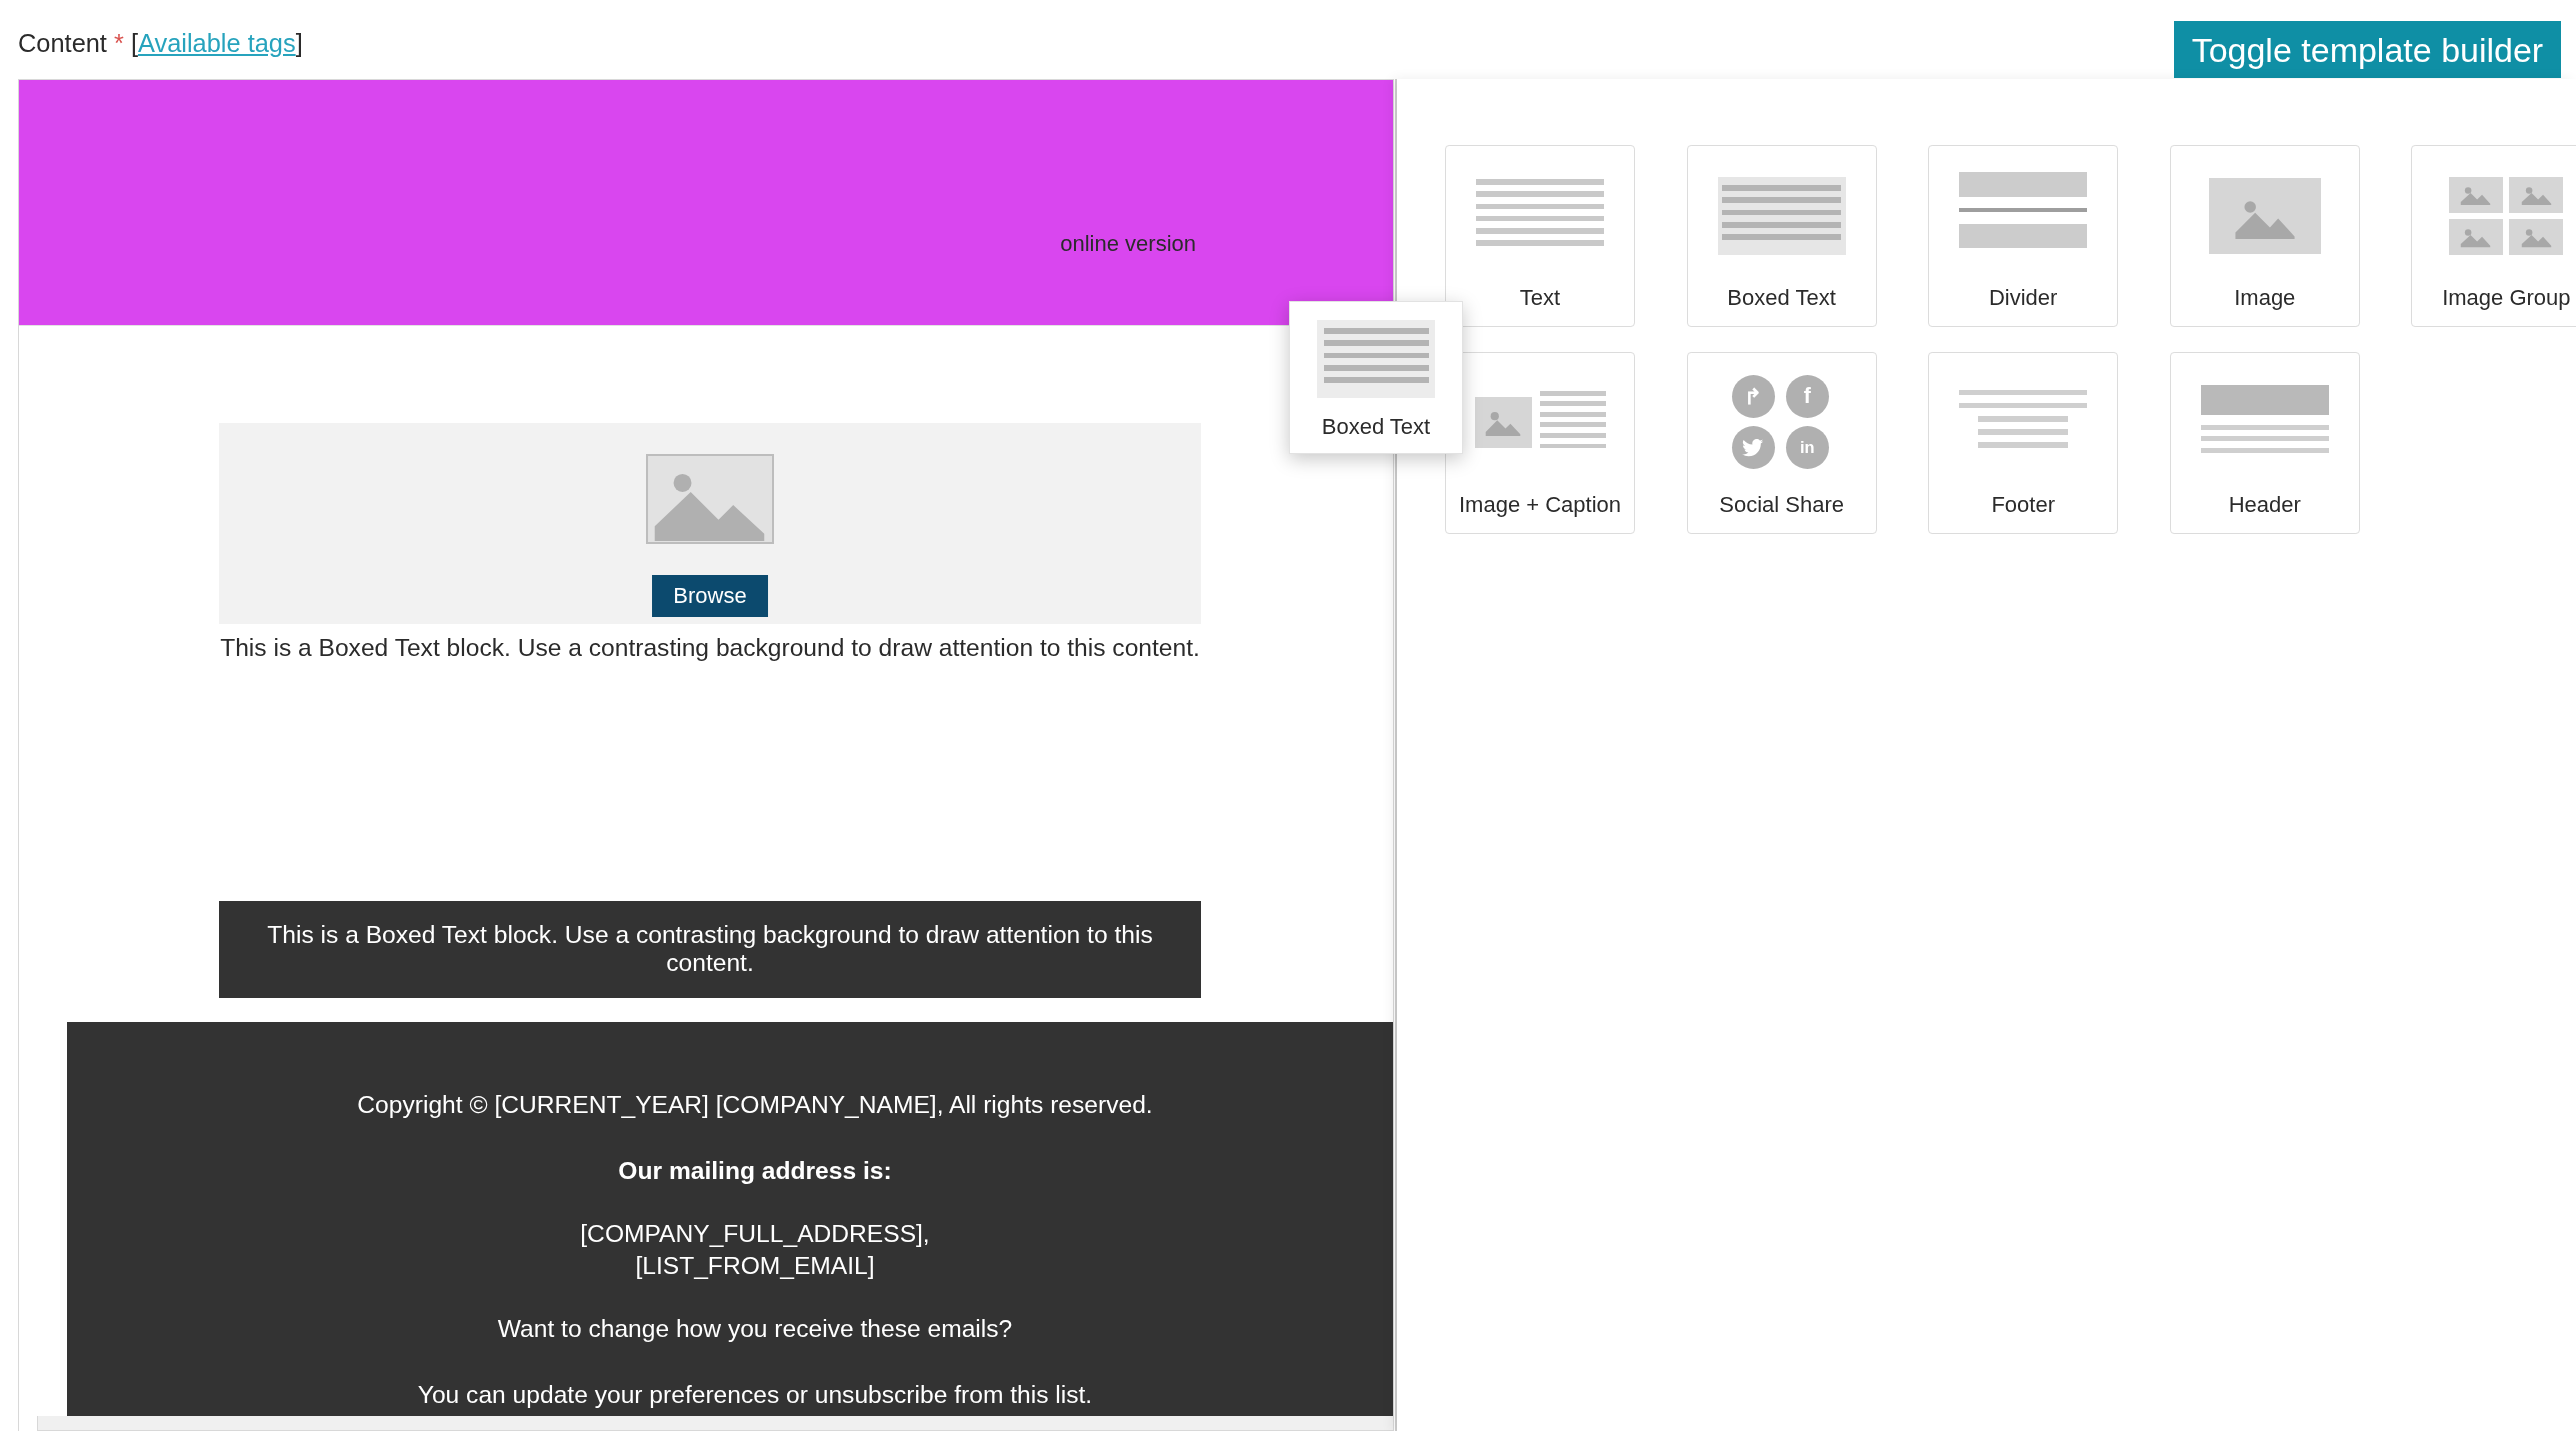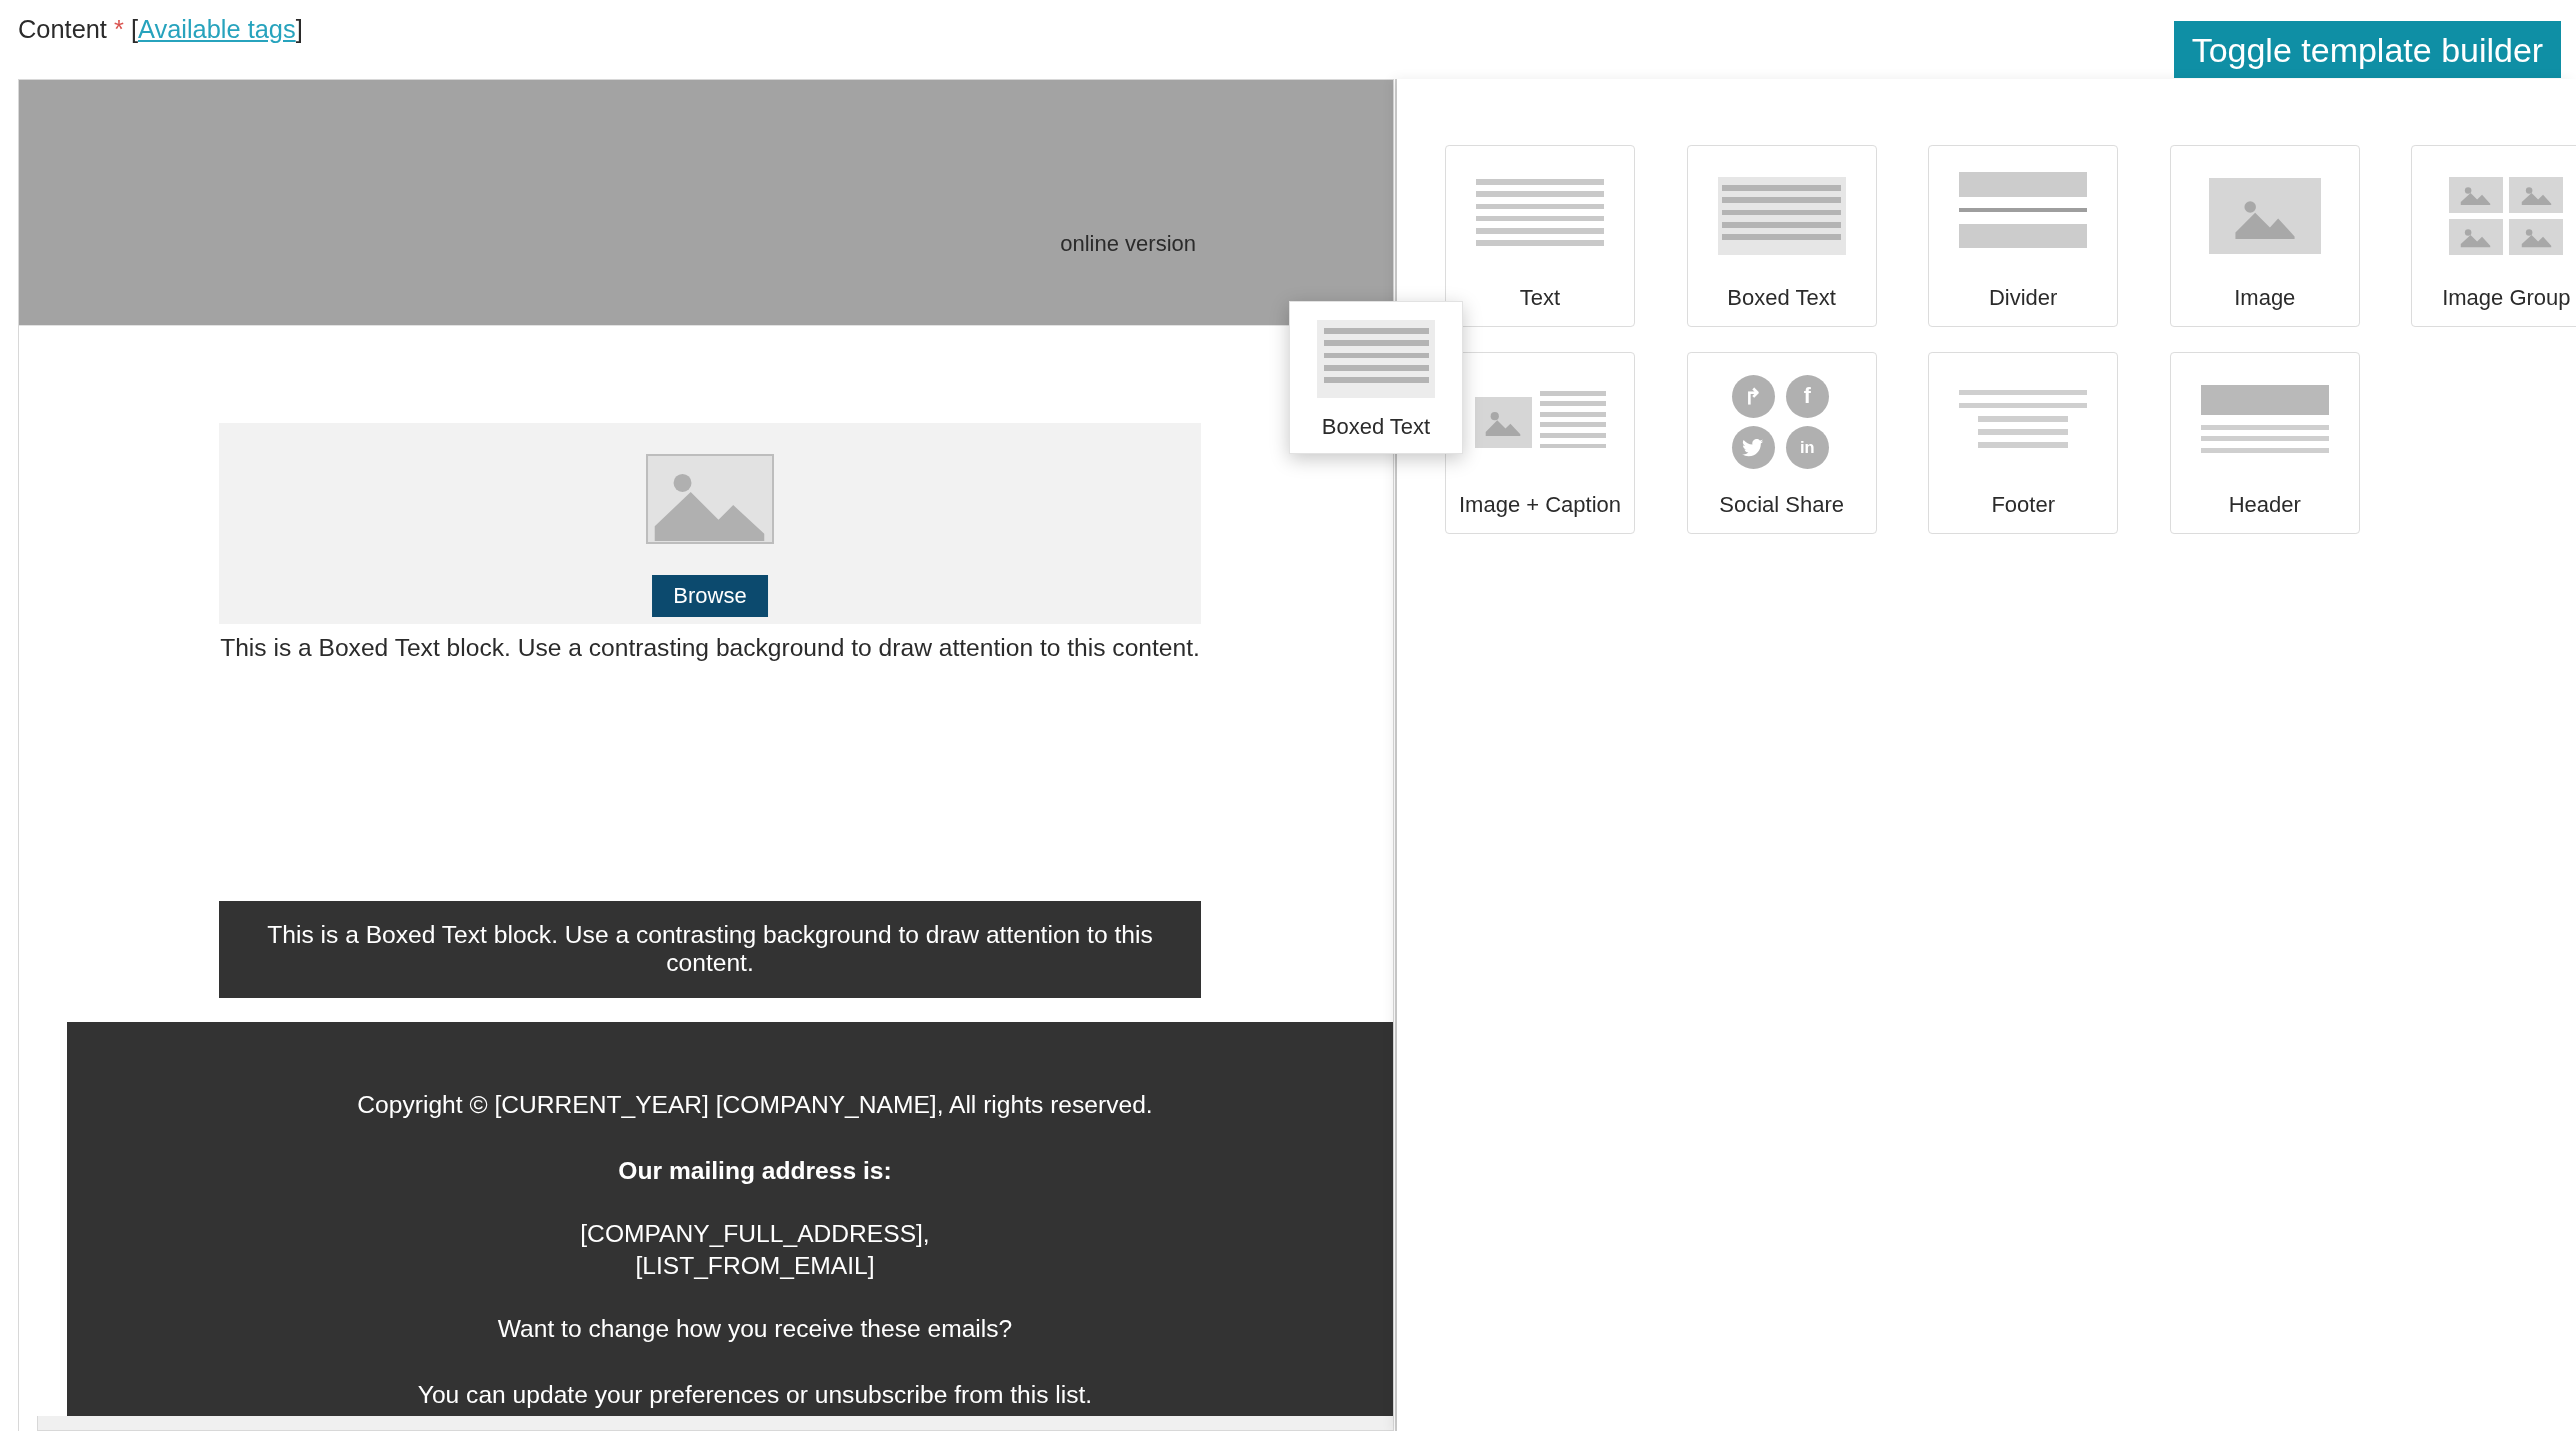--- a/index.html
+++ b/index.html
@@ -12,21 +12,21 @@
   }
 
   
   .topbar {
     position: relative;
     height: 79px;
     width: 100%;
   }
   .content-label {
     position: absolute;
-    left: 18px; top: 15px;
+    left: 18px; top: 29px;
     font-size: 25.4px;
     color: #2b2b2b;
     white-space: nowrap;
   }
   .req-star { color: #d9534f; }
   .tags-link { color: #27a3bd; }
   .bracket { color: #2b2b2b; }
   .toggle-btn {
     position: absolute;
     right: 14.8px; top: 21.3px;
@@ -66,21 +66,21 @@
     left: 1397px; top: 0;
     right: 0; height: 1353px;
     background: #ffffff;
     box-shadow: -4.9px 0 11.5px rgba(0,0,0,0.07);
   }
 
   
   .email-header {
     position: relative;
     height: 246px;
-    background: #a3a3a3;
+    background: #d946ef;
     border-bottom: 0.8px solid #e2e2e2;
   }
   .online-version {
     position: absolute;
     right: 197px; top: 164px;
     transform: translateY(-50%);
     font-size: 22px;
     color: #2b2b2b;
   }
   .email-body {

